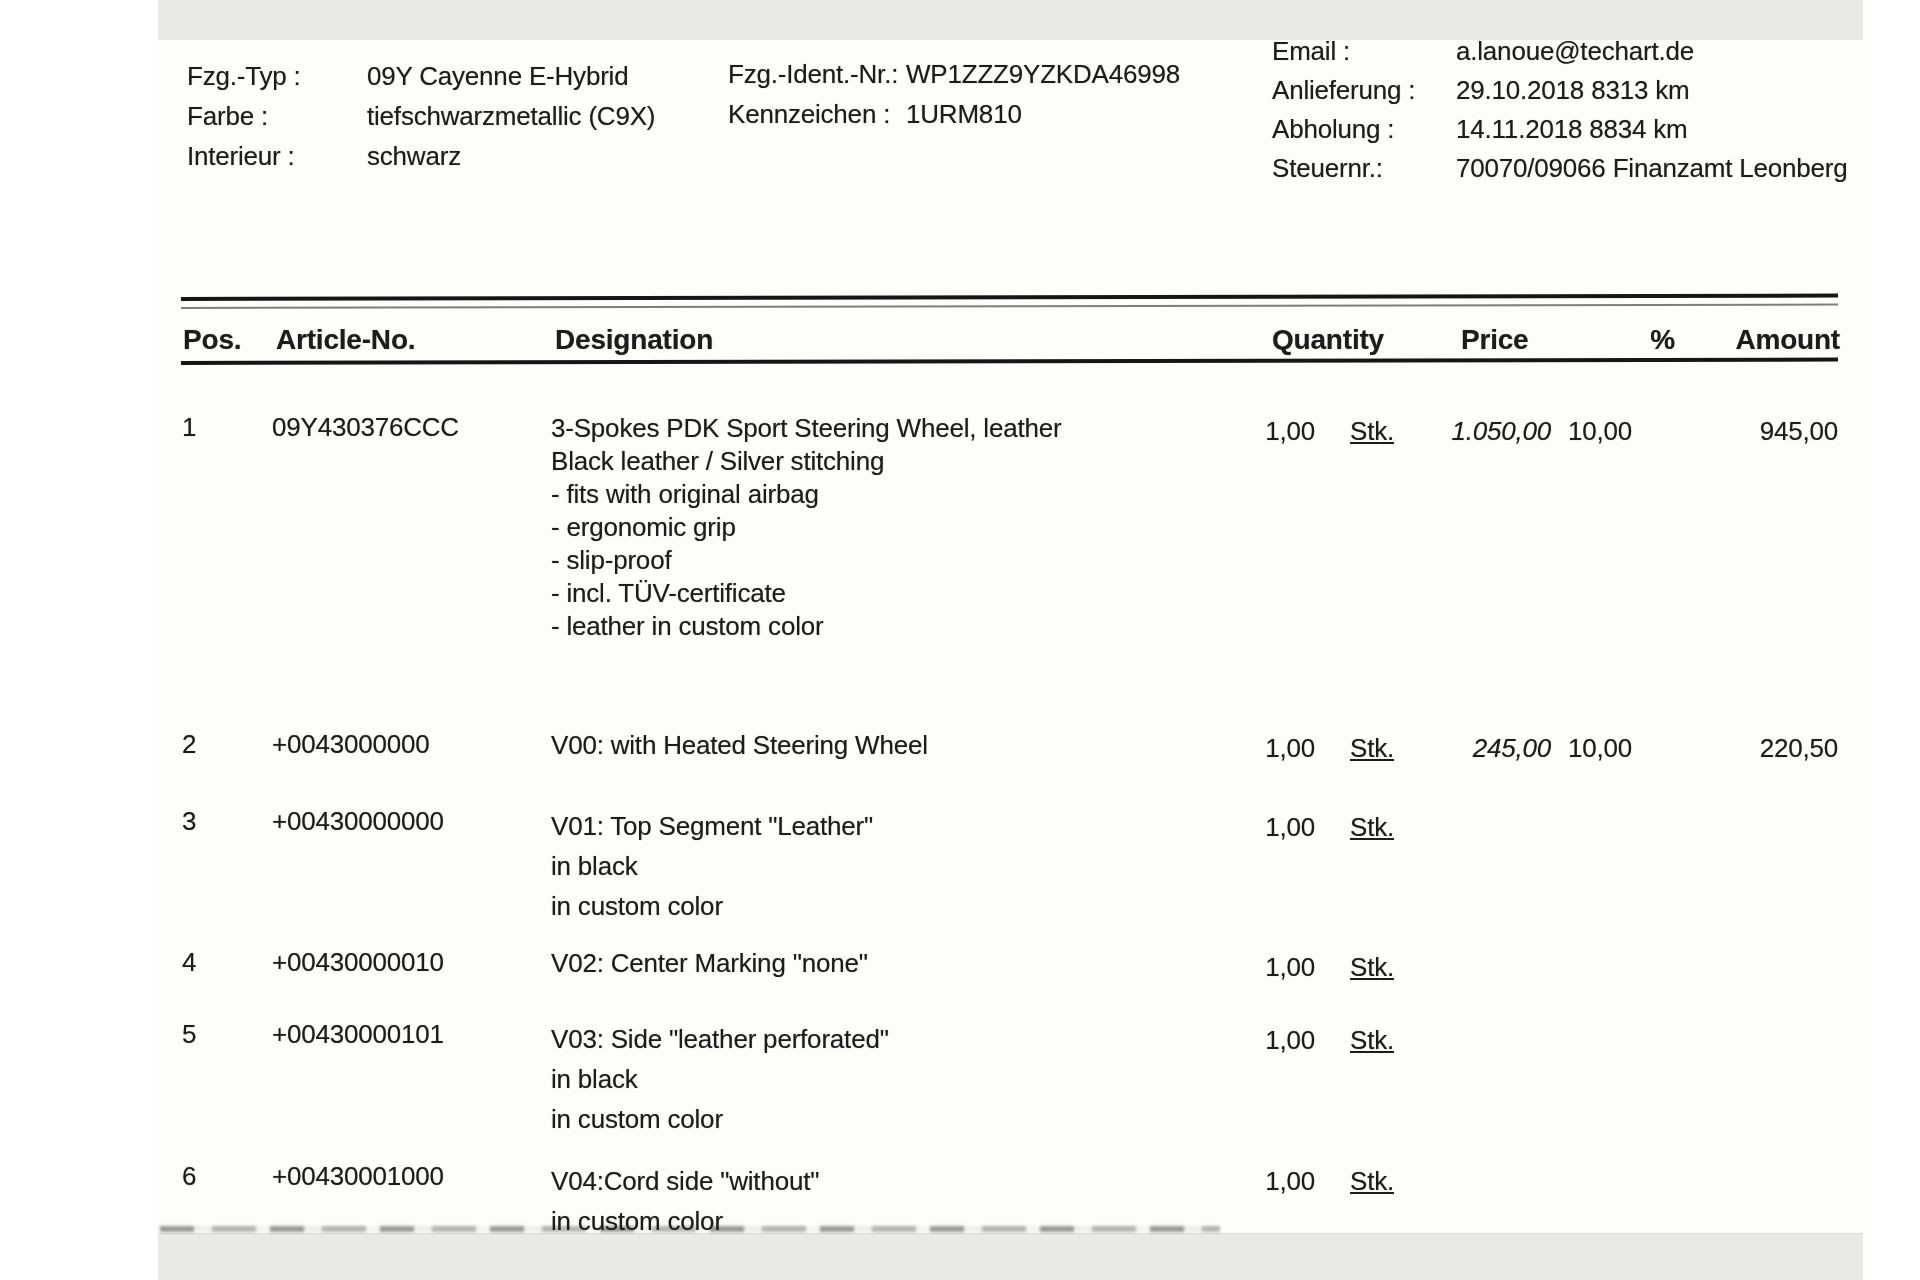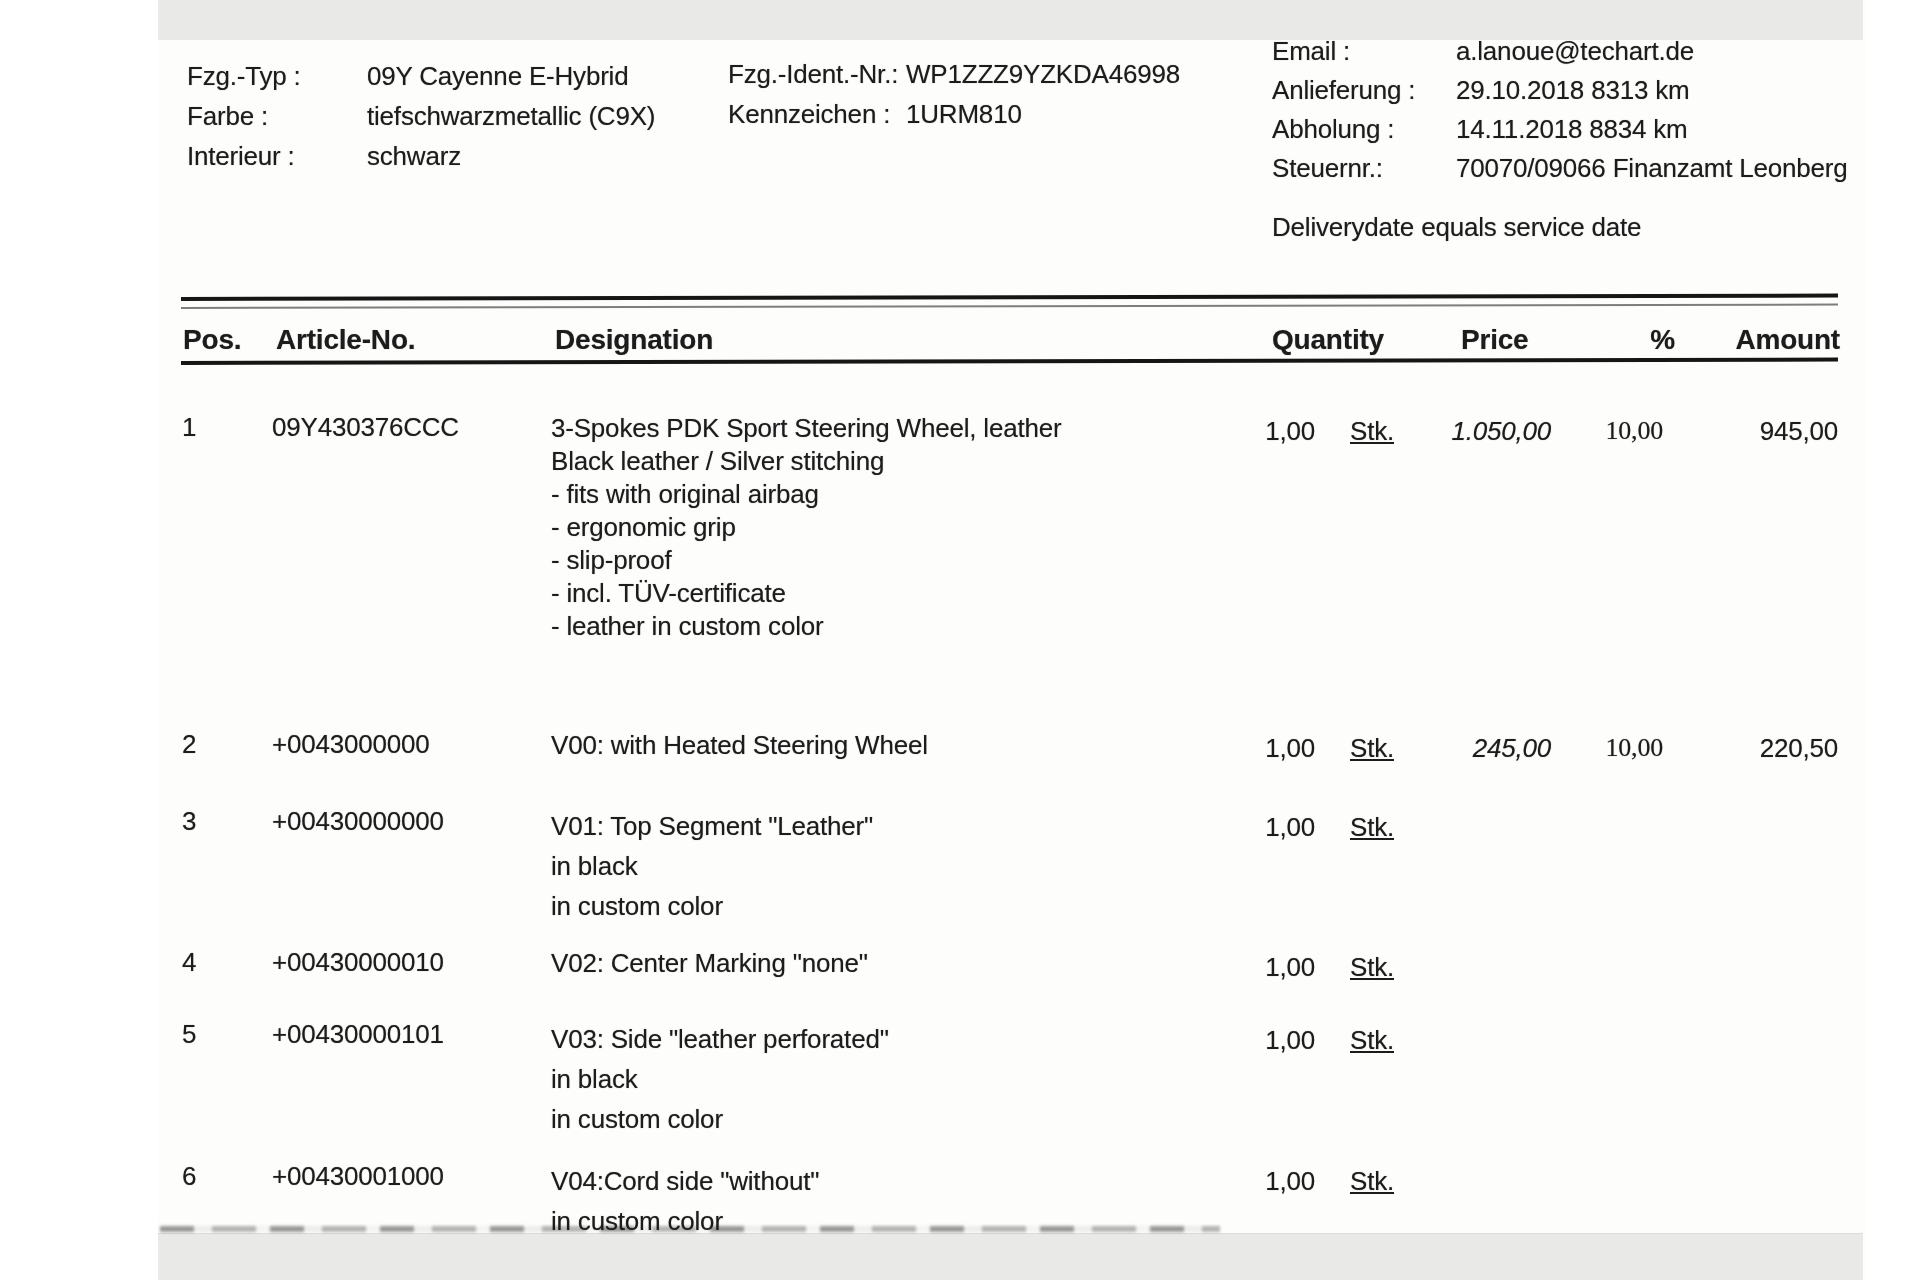--- a/index.html
+++ b/index.html
@@ -62,21 +62,21 @@
   .cell { position:absolute; top:0; white-space:nowrap; }
   .c-pos { left:24px; }
   .c-article { left:114px; }
   .c-desig { left:393px; width:740px; white-space:normal; }
   .desig-title { font-weight:normal; line-height:33px; white-space:nowrap; }
   .desig-details div { line-height:33px; white-space:nowrap; }
   .details-wide div { line-height:40px; }
   .c-qty { left:1030px; width:127px; text-align:right; }
   .c-unit { left:1192px;text-decoration:underline; }
   .c-price { left:1230px; width:163px; text-align:right;font-style:italic; }
-  .c-pct { left:1410px; width:95px; text-align:right;font-family:Liberation Serif, serif; }
+  .c-pct { left:1410px; width:95px; text-align:left; }
   .c-amount { left:1510px; width:170px; text-align:right; }
 </style>
 </head>
 <body>
 
 <div class="viewport">
   <div class="scan-area scan-text">
 
     <div class="strip strip-top"></div>
     <div class="strip strip-bottom"></div>
@@ -119,21 +119,20 @@
       </div>
       <div class="info-line">
         <span class="info-label">Abholung :</span>
         <span class="info-value">14.11.2018 8834 km</span>
       </div>
       <div class="info-line">
         <span class="info-label">Steuernr.:</span>
         <span class="info-value">70070/09066 Finanzamt Leonberg</span>
       </div>
     </div>
-    <div class="delivery-note">Deliverydate equals service date</div>
 
     <div class="rule rule-top"></div>
     <div class="rule rule-top-echo"></div>
     <div class="rule rule-header-bottom"></div>
 
     <div class="th th-pos">Pos.</div>
     <div class="th th-article">Article-No.</div>
     <div class="th th-designation">Designation</div>
     <div class="th th-quantity">Quantity</div>
     <div class="th th-price">Price</div>

